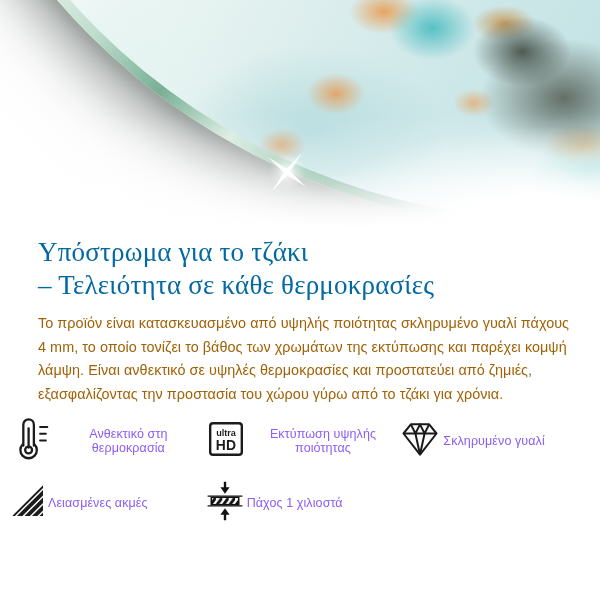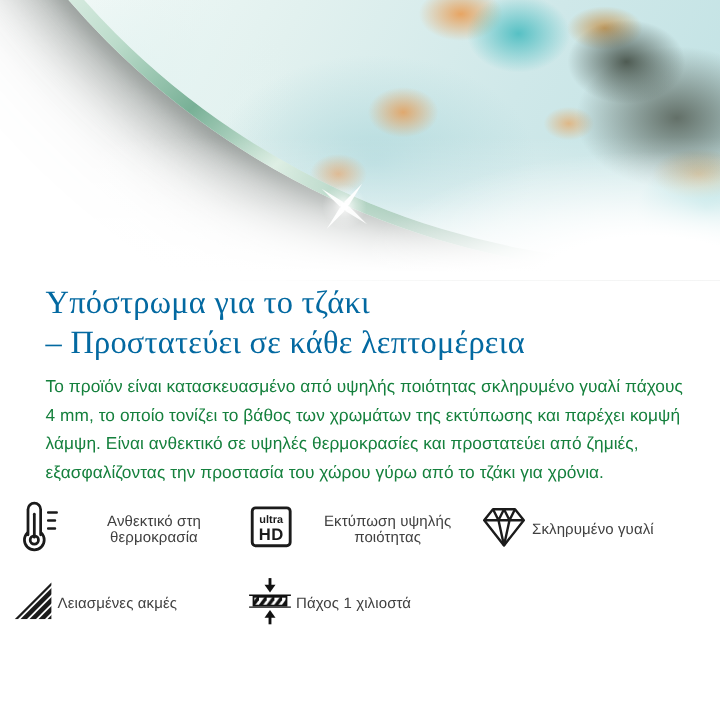--- a/index.html
+++ b/index.html
@@ -57,31 +57,31 @@
     background:radial-gradient(circle, rgba(255,255,255,.95) 0%, rgba(255,255,255,.35) 35%, rgba(255,255,255,0) 65%);
   }
 
   
   .content{padding:0 30px 0 38px;position:relative;}
   .title{
     font-family:"Liberation Serif","DejaVu Serif",serif;font-weight:400;
     font-size:27px;line-height:33px;color:#0369a1;margin:2px 0 10px 0;letter-spacing:.2px;
   }
   .description{
-    font-size:14.4px;line-height:23.5px;color:#15803d;margin:0 0 9px 0;letter-spacing:.05px;
+    font-size:14.4px;line-height:23.5px;color:#a16207;margin:0 0 9px 0;letter-spacing:.05px;
   }
 
   
   .features{
     margin:0 -22px 0 -30px;
     display:grid;grid-template-columns:repeat(3,1fr);row-gap:15px;
   }
   .feature{display:flex;flex-direction:row;align-items:center;text-align:center;}
   .icon-box{height:47px;display:flex;align-items:center;justify-content:center;}
-  .feature-label{font-size:12.5px;color:#404040;margin-top:5px;letter-spacing:.1px;}
+  .feature-label{font-size:12.5px;color:#8b5cf6;margin-top:5px;letter-spacing:.1px;}
   .icon-box svg{display:block;}
   .ultra-top{font-size:9.5px;font-weight:700;}
   .ultra-bottom{font-size:14.5px;font-weight:800;letter-spacing:.3px;}
 </style>
 </head>
 <body>
 
 <div class="page">
 
   <div class="hero">
@@ -98,21 +98,21 @@
           <polygon points="48,24 27,21.6 24,24 27,26.4" opacity=".9"></polygon>
         </g>
         <circle cx="24" cy="24" r="3" fill="#ffffff"></circle>
       </svg>
     </div>
   </div>
 
   <div class="content">
     <h1 class="title">
       <span>Υπόστρωμα για το τζάκι</span><br>
-      <span>– Προστατεύει σε κάθε λεπτομέρεια</span>
+      <span>– Τελειότητα σε κάθε θερμοκρασίες</span>
     </h1>
 
     <p class="description">Το προϊόν είναι κατασκευασμένο από υψηλής ποιότητας σκληρυμένο γυαλί πάχους 4 mm, το οποίο τονίζει το βάθος των χρωμάτων της εκτύπωσης και παρέχει κομψή λάμψη. Είναι ανθεκτικό σε υψηλές θερμοκρασίες και προστατεύει από ζημιές, εξασφαλίζοντας την προστασία του χώρου γύρω από το τζάκι για χρόνια.</p>
 
     <div class="features">
 
       <div class="feature">
         <div class="icon-box">
           <svg width="46" height="46" viewBox="0 0 48 48" fill="none" stroke="#1b1b1b" stroke-width="2.4" stroke-linecap="round">
             <circle cx="21.5" cy="35.5" r="8.6"></circle>

